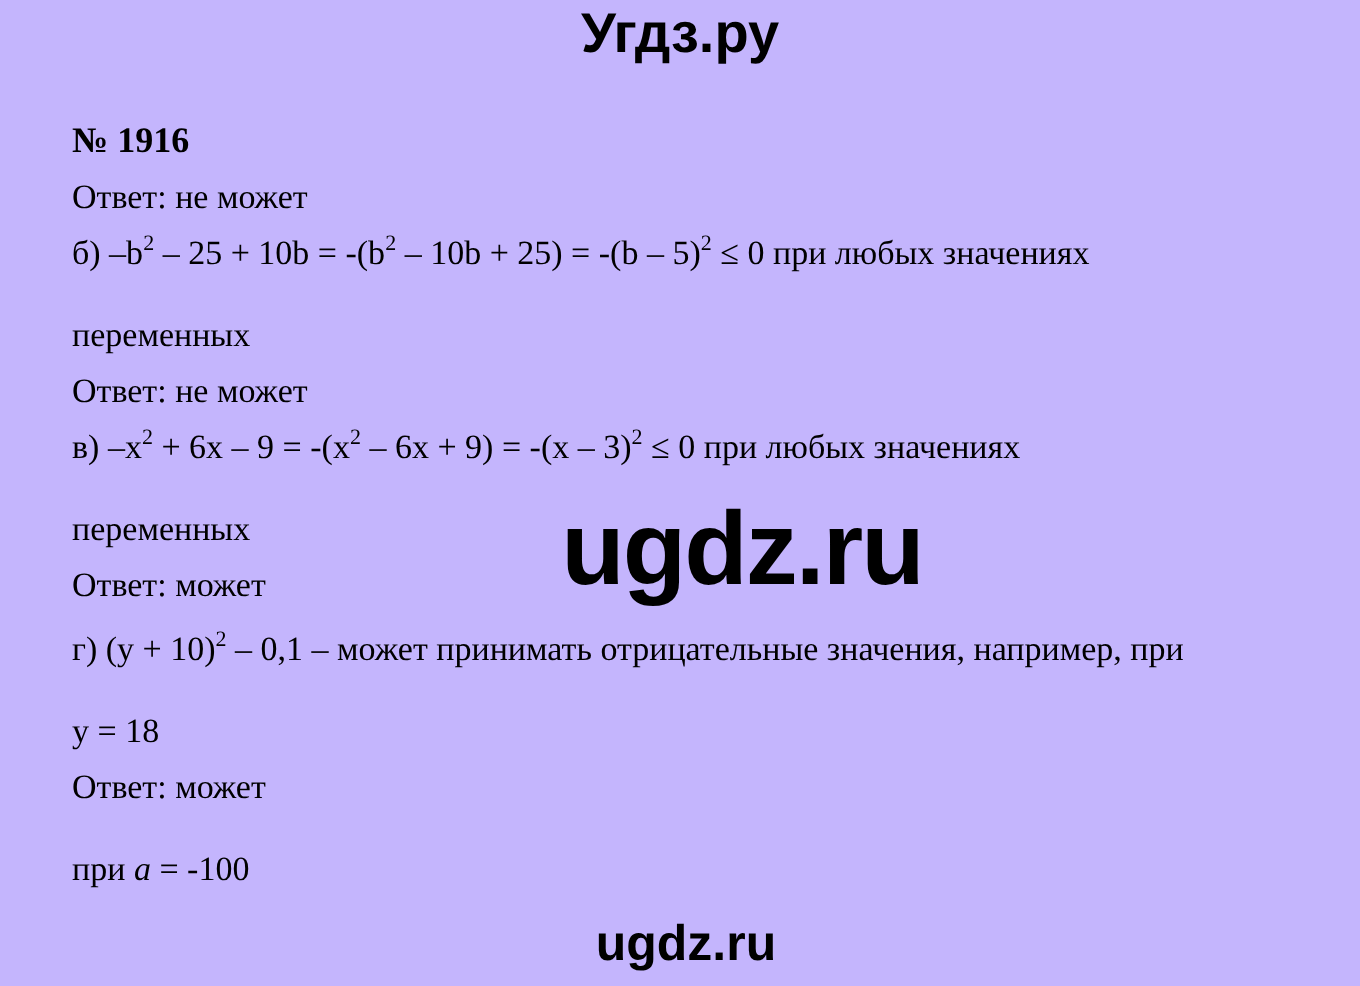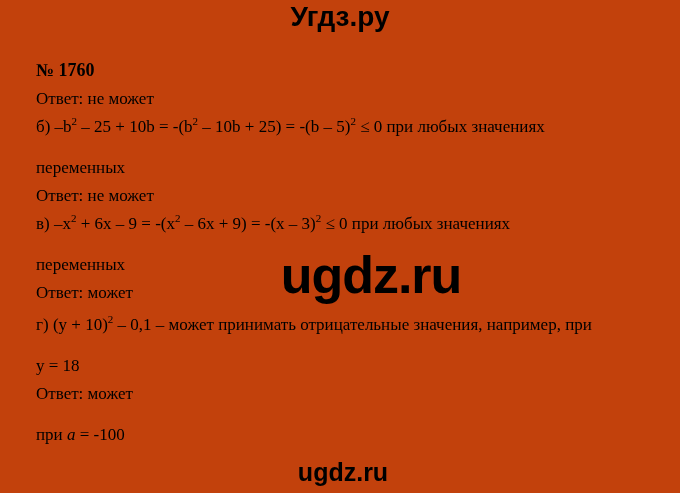--- a/index.html
+++ b/index.html
@@ -4,21 +4,21 @@
 <style>
   html, body { margin: 0; padding: 0; }
   body {
     width: 680px; height: 493px;
     background: #ffffff;
     color: #000000;
     font-family: "Liberation Serif", serif;
     position: relative;
     overflow: hidden;
   }
-  .page { position: absolute; inset: 0; background: #c2410c; }
+  .page { position: absolute; inset: 0; background: #c4b5fd; }
   .site-header {
     position: absolute; top: 0; left: 0; width: 680px;
     text-align: center;
     font-family: "Liberation Sans", sans-serif;
     font-weight: bold;
     font-size: 28px;
     line-height: 34px;
     color: #000000;
   }
   .content {
@@ -69,21 +69,21 @@
   }
 </style>
 </head>
 <body>
 
 <div class="page">
 
   <div class="site-header">Угдз.ру</div>
 
   <div class="content">
-      <div class="line bold">№ 1760</div>
+      <div class="line bold">№ 1916</div>
       <div class="line">Ответ: не может</div>
       <div class="line">б) –b<span class="sup ">2</span> – 25 + 10b = -(b<span class="sup ">2</span> – 10b + 25) = -(b – 5)<span class="sup ">2</span> ≤ 0 при любых значениях</div>
       <div class="line cont">переменных</div>
       <div class="line">Ответ: не может</div>
       <div class="line">в) –x<span class="sup ">2</span> + 6x – 9 = -(x<span class="sup ">2</span> – 6x + 9) = -(x – 3)<span class="sup ">2</span> ≤ 0 при любых значениях</div>
       <div class="line cont">переменных</div>
       <div class="line">Ответ: может</div>
       <div class="line gap-lg">г) (y + 10)<span class="sup ">2</span> – 0,1 – может принимать отрицательные значения, например, при</div>
       <div class="line cont">y = 18</div>
       <div class="line">Ответ: может</div>

